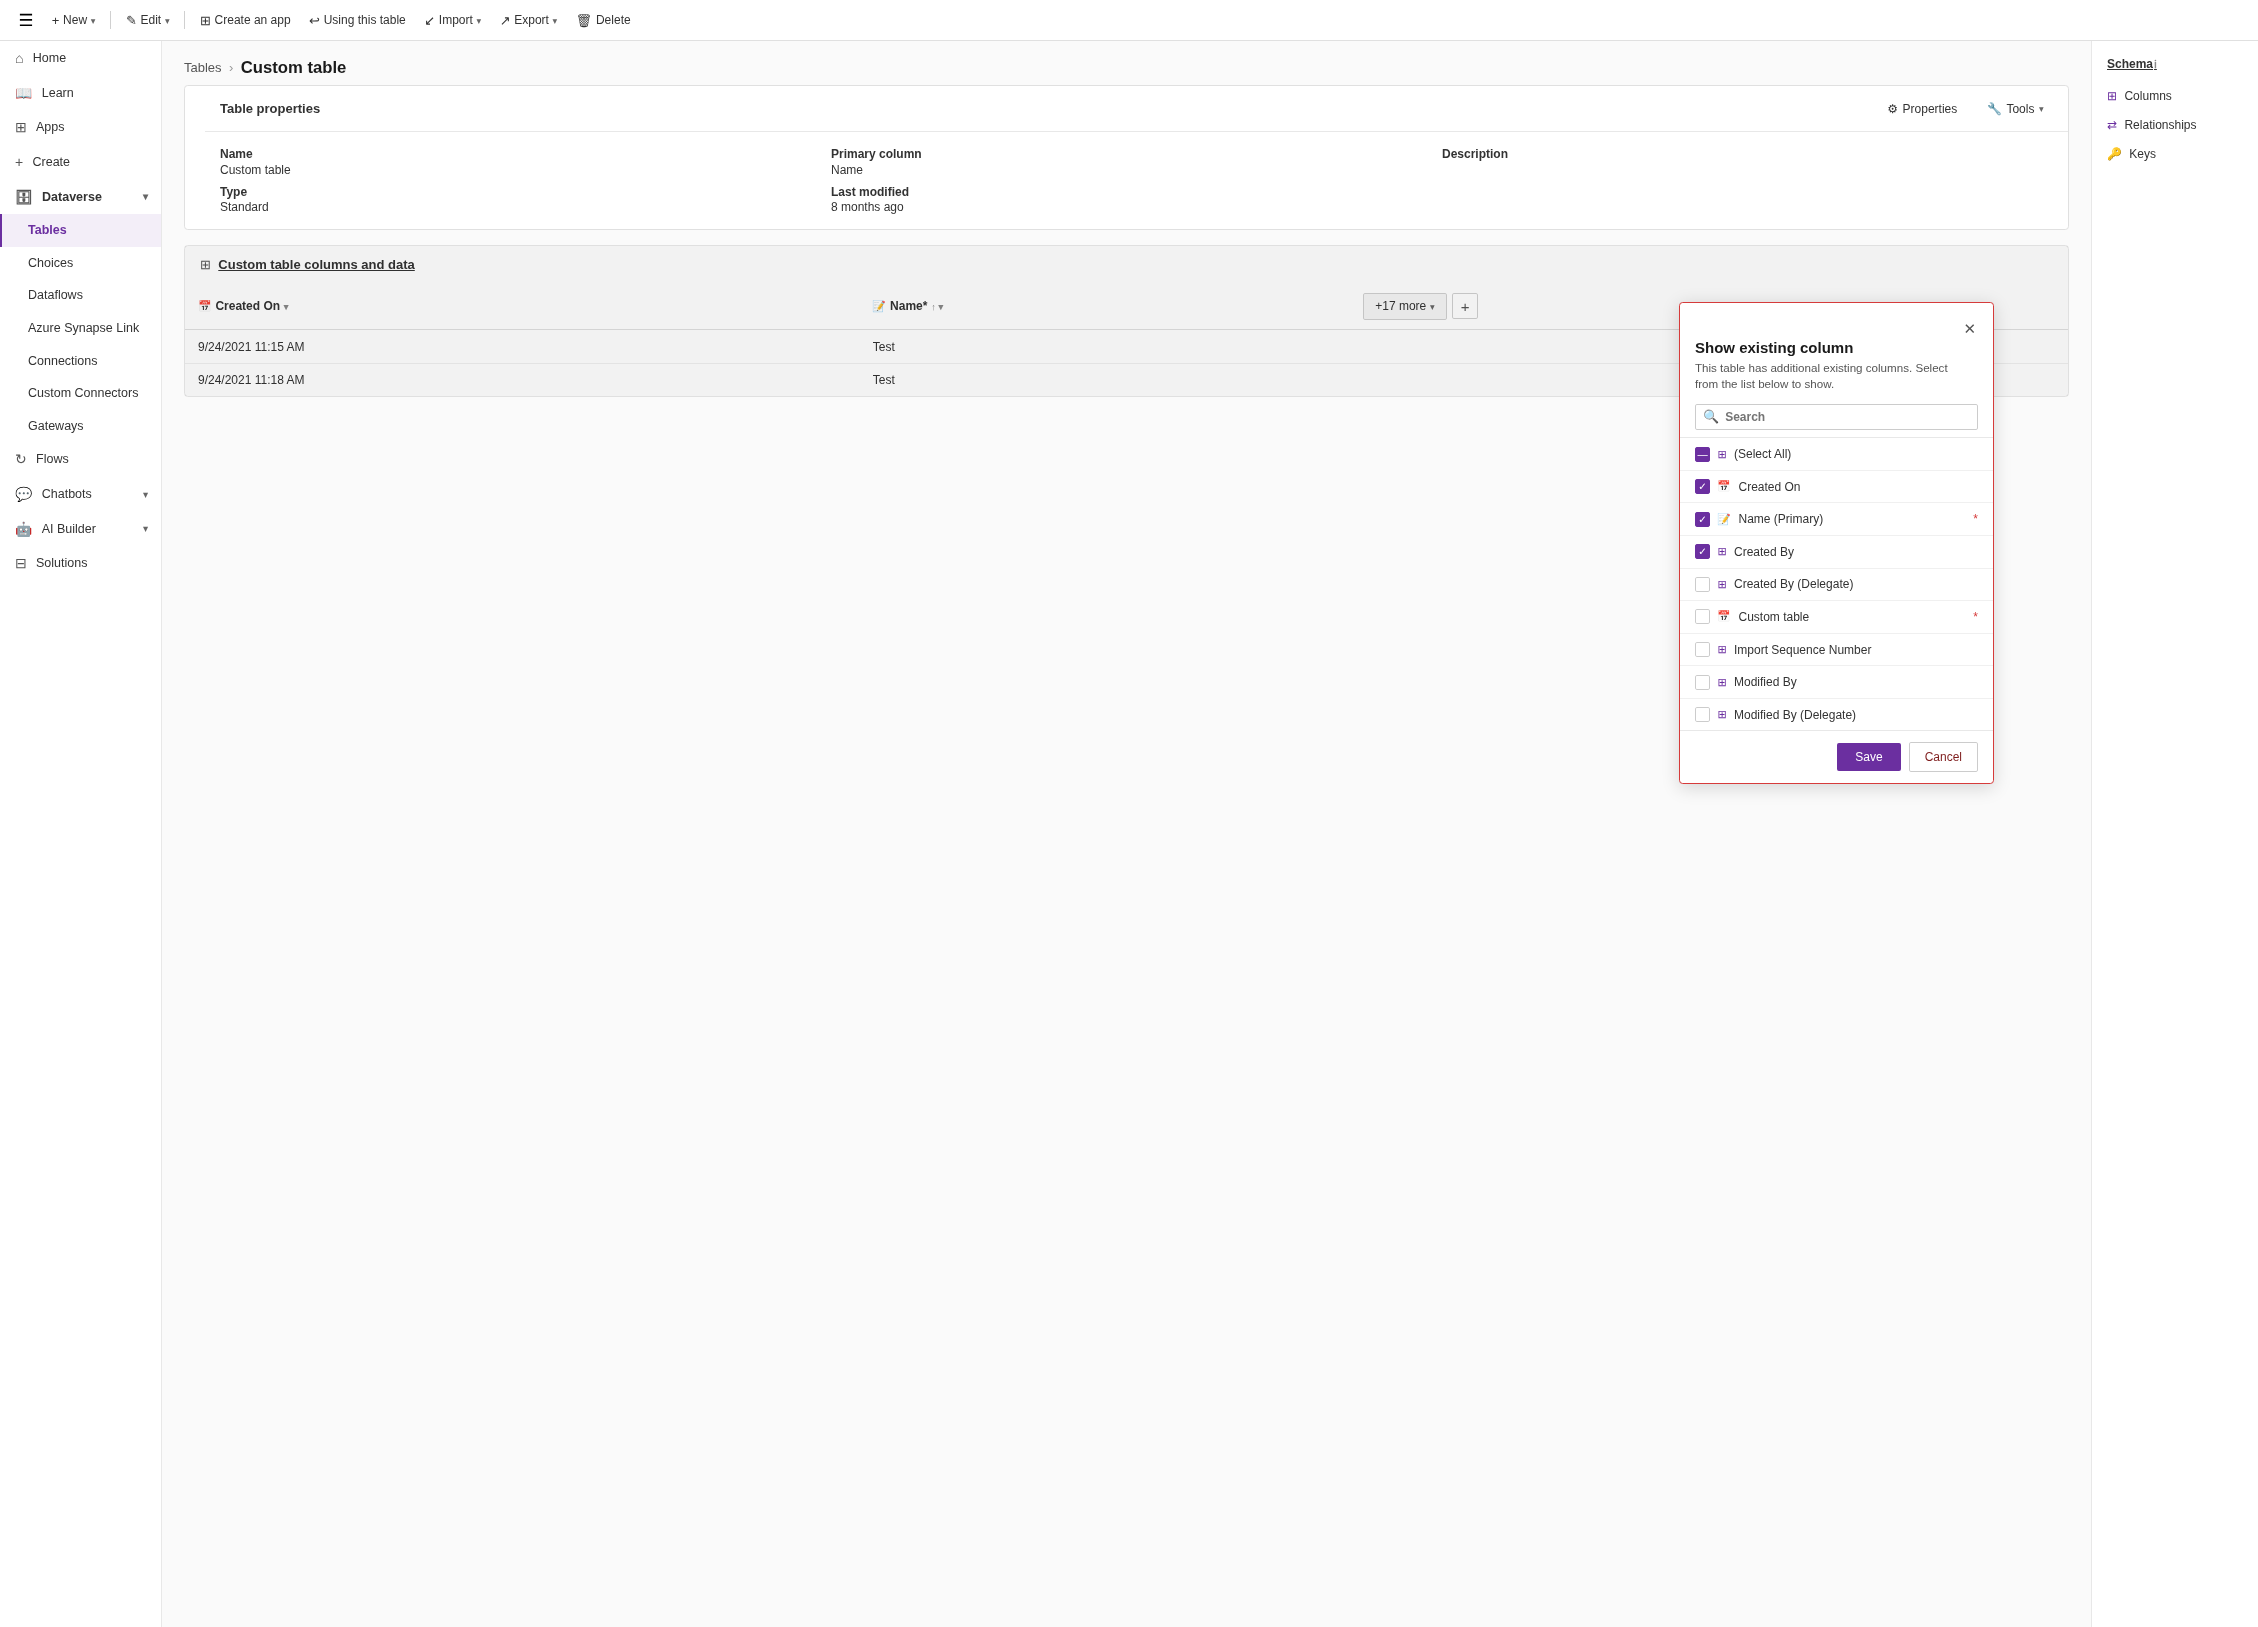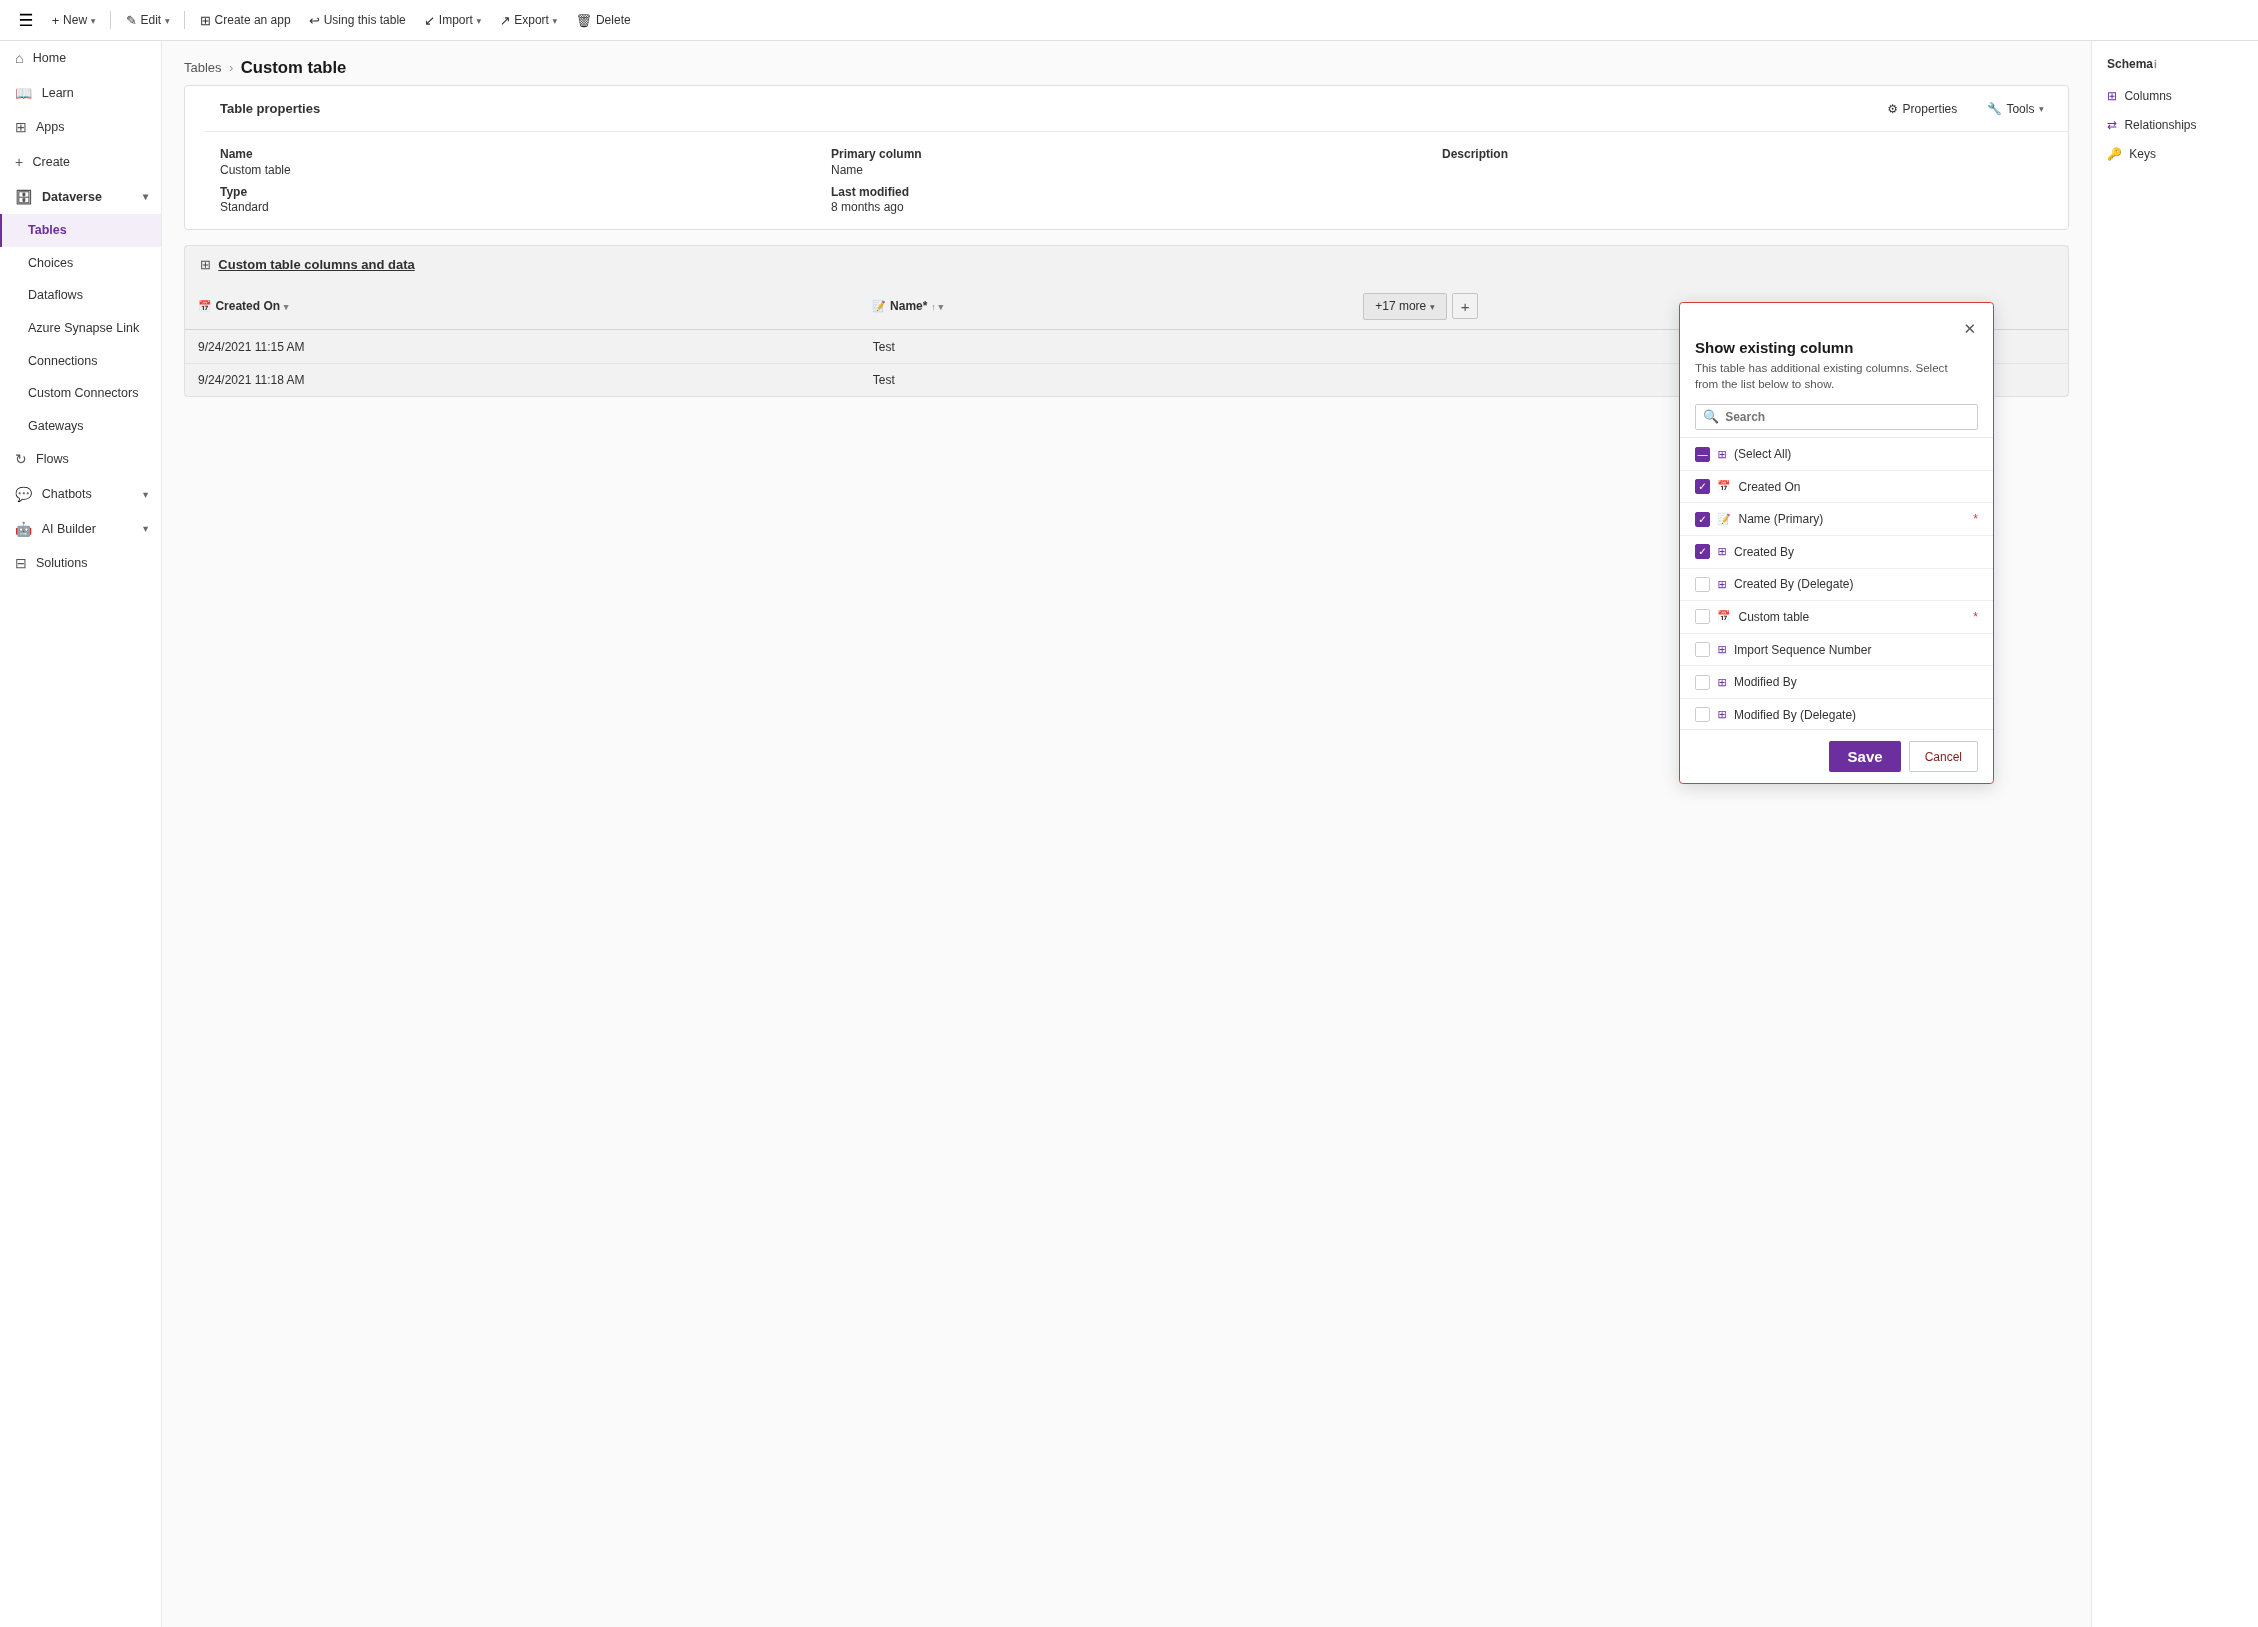--- a/index.html
+++ b/index.html
@@ -79,21 +79,21 @@
       width: 26px; height: 26px; border: 0.9px solid #d0d0d0; border-radius: 1.9px;
       background: #fff; cursor: pointer; font-size: 15px; color: #555;
     }
     .th-extra { display: flex; align-items: center; gap: 5.6px; }
 
     
     .schema-panel {
       width: 167px; background: #fff; border-left: 0.9px solid #e8e8e8;
       padding: 15px 0; flex-shrink: 0;
     }
-    .schema-title { font-size: 12px; font-weight: 600; padding: 0 15px 11px; display: flex; align-items: center; gap: 1px; }
+    .schema-title { font-size: 12px; font-weight: 600; padding: 0 15px 11px; display: flex; align-items: center; gap: 1px; text-decoration: underline; }
     .schema-item { display: flex; align-items: center; gap: 7.4px; padding: 7.4px 15px; cursor: pointer; font-size: 12px; color: #333; }
     .schema-icon { font-size: 12px; color: #6b2fa0; }
 
     
     .modal-overlay {
       position: absolute; top: 0; left: 0; right: 0; bottom: 0;
       background: rgba(0,0,0,0.05); z-index: 100;
       display: flex; align-items: flex-start; justify-content: flex-end;
       padding: 56px 74px 0 0;
     }
@@ -112,21 +112,21 @@
     .modal-item { display: flex; align-items: center; gap: 7.4px; padding: 8.3px 15px; border-bottom: 0.9px solid #f0f0f0; font-size: 12px; cursor: pointer; }
     .modal-item .item-icon { font-size: 11px; color: #6b2fa0; }
     .modal-item .item-label { flex: 1; }
     .modal-item .required { color: #d63b3b; margin-left: 1.9px; }
     .checkbox { width: 15px; height: 15px; border: 0.9px solid #ccc; border-radius: 1.9px; display: flex; align-items: center; justify-content: center; flex-shrink: 0; cursor: pointer; }
     .checkbox.checked { background: #6b2fa0; border-color: #6b2fa0; }
     .checkbox.indeterminate { background: #6b2fa0; border-color: #6b2fa0; }
     .checkbox.checked::after { content: '✓'; color: #fff; font-size: 10.2px; }
     .checkbox.indeterminate::after { content: '—'; color: #fff; font-size: 10.2px; }
     .modal-footer { display: flex; align-items: center; justify-content: flex-end; gap: 7.4px; padding: 11px 15px; border-top: 0.9px solid #e8e8e8; }
-    .btn-save { background: #6b2fa0; color: #fff; border: none; padding: 7.4px 18.6px; border-radius: 1.9px; cursor: pointer; font-size: 15px; font-weight: 700; }
+    .btn-save { background: #6b2fa0; color: #fff; border: none; padding: 7.4px 18.6px; border-radius: 1.9px; cursor: pointer; font-size: 12px; font-weight: 400; }
     .btn-cancel { background: #fff; color: #7f1d1d; border: 0.9px solid #ccc; padding: 7.4px 15px; border-radius: 1.9px; cursor: pointer; font-size: 12px; }
 
     
     .modal-list::-webkit-scrollbar { width: 5.6px; }
     .modal-list::-webkit-scrollbar-thumb { background: #ccc; border-radius: 2.8px; }
 
     
     .hamburger { background: none; border: none; cursor: pointer; font-size: 16.7px; padding: 7.4px; }
 
     

